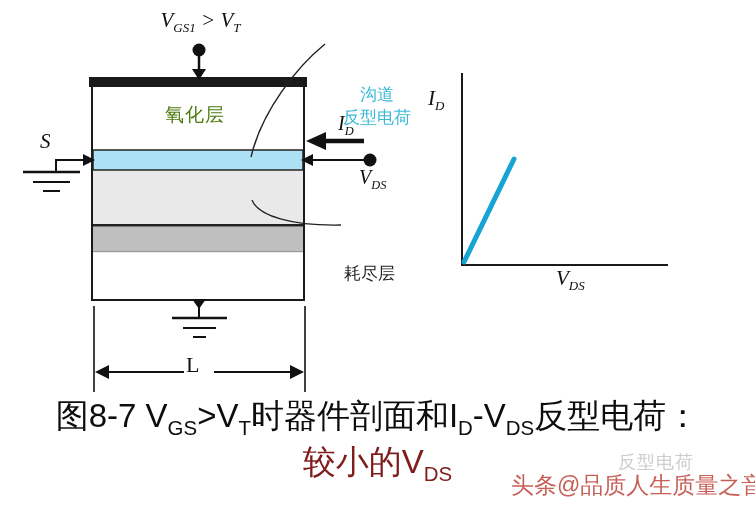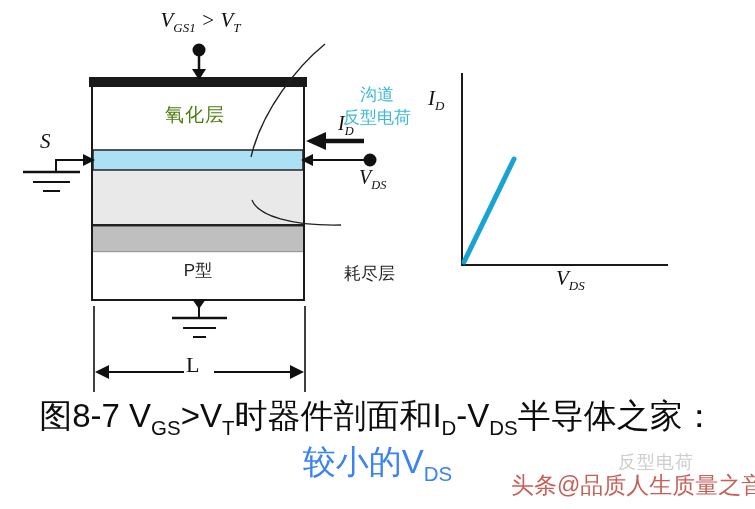--- a/index.html
+++ b/index.html
@@ -16,21 +16,21 @@
   .channel-note{left:330px;top:39px;width:94px;text-align:center;font-size:17px;line-height:23px;color:#3ab8d8;}
   .source-label{left:40px;top:129px;font-size:21px;}
   .current-label{left:338px;top:112px;font-size:20px;}
   .vds-label{left:359px;top:166px;font-size:20px;}
   .depletion-label{left:344px;top:221px;font-size:17px;color:#222;margin-top:41px;}
   .ptype-label{left:150px;top:259px;width:96px;text-align:center;font-size:17px;color:#222;}
   .len-label{left:186px;top:352px;font-size:22px;}
   .gy-label{left:428px;top:86px;font-size:21px;}
   .gx-label{left:556px;top:266px;font-size:21px;}
   .caption{left:0;top:394px;width:755px;text-align:center;font-size:33px;font-weight:500;color:#0d0d0d;}
-  .caption2{left:0;top:440px;width:755px;text-align:center;font-size:33px;font-weight:500;color:#3b82f6;}
+  .caption2{left:0;top:440px;width:755px;text-align:center;font-size:33px;font-weight:500;color:#7f1d1d;}
   .wm-gray{left:618px;top:450px;font-size:18px;color:#cdcdcd;letter-spacing:1px;white-space:nowrap;}
   .wm-red{left:511px;top:470px;font-size:23px;color:#c75f57;white-space:nowrap;font-weight:500;}
 </style>
 </head>
 <body>
 
 <div class="canvas">
 
   <svg width="755" height="509" viewBox="0 0 755 509">
 
@@ -87,25 +87,24 @@
   <div class="abs gate-label serif-i"><span>V</span><sub>GS1</sub><span> &gt; </span><span>V</span><sub>T</sub></div>
   <div class="abs oxide-label cjk">氧化层</div>
   <div class="abs channel-note cjk" style="color: rgb(58, 184, 216); margin-top: 44px;">
     <div>沟道</div>
     <div>反型电荷</div>
   </div>
   <div class="abs source-label serif-i">S</div>
   <div class="abs current-label serif-i"><span>I</span><sub>D</sub></div>
   <div class="abs vds-label serif-i"><span>V</span><sub>DS</sub></div>
   <div class="abs depletion-label cjk">耗尽层</div>
-  <div class="abs ptype-label">P型</div>
   <div class="abs len-label serif">L</div>
 
   <div class="abs gy-label serif-i"><span>I</span><sub>D</sub></div>
   <div class="abs gx-label serif-i"><span>V</span><sub>DS</sub></div>
 
-  <div class="abs caption"><span>图8-7 V</span><sub>GS</sub><span>&gt;V</span><sub>T</sub><span>时器件剖面和I</span><sub>D</sub><span>-V</span><sub>DS</sub><span>半导体之家：</span></div>
+  <div class="abs caption"><span>图8-7 V</span><sub>GS</sub><span>&gt;V</span><sub>T</sub><span>时器件剖面和I</span><sub>D</sub><span>-V</span><sub>DS</sub><span>反型电荷：</span></div>
   <div class="abs caption2"><span>较小的V</span><sub>DS</sub></div>
 
   <div class="abs wm-gray" style="color: rgb(205, 205, 205);">反型电荷</div>
   <div class="abs wm-red" style="color: rgb(199, 95, 87);">头条@品质人生质量之音</div>
 
 </div>
 
 </body></html>

